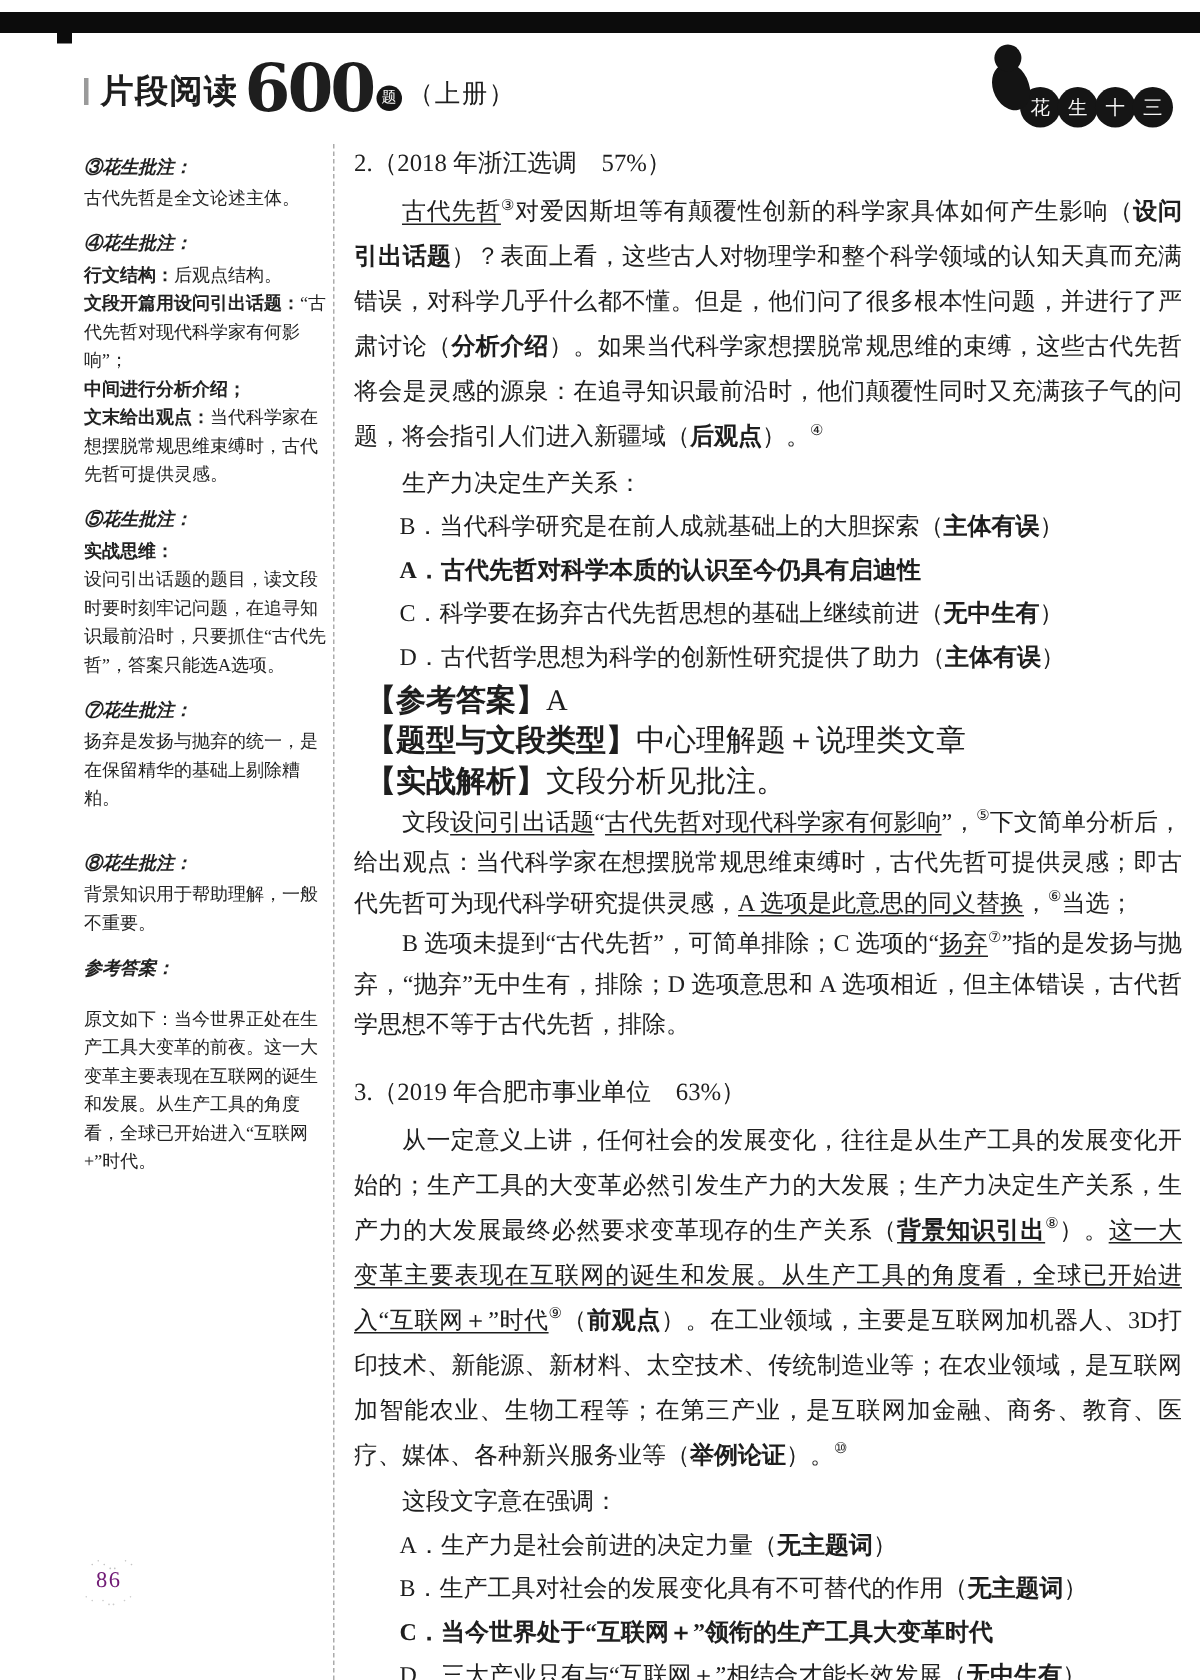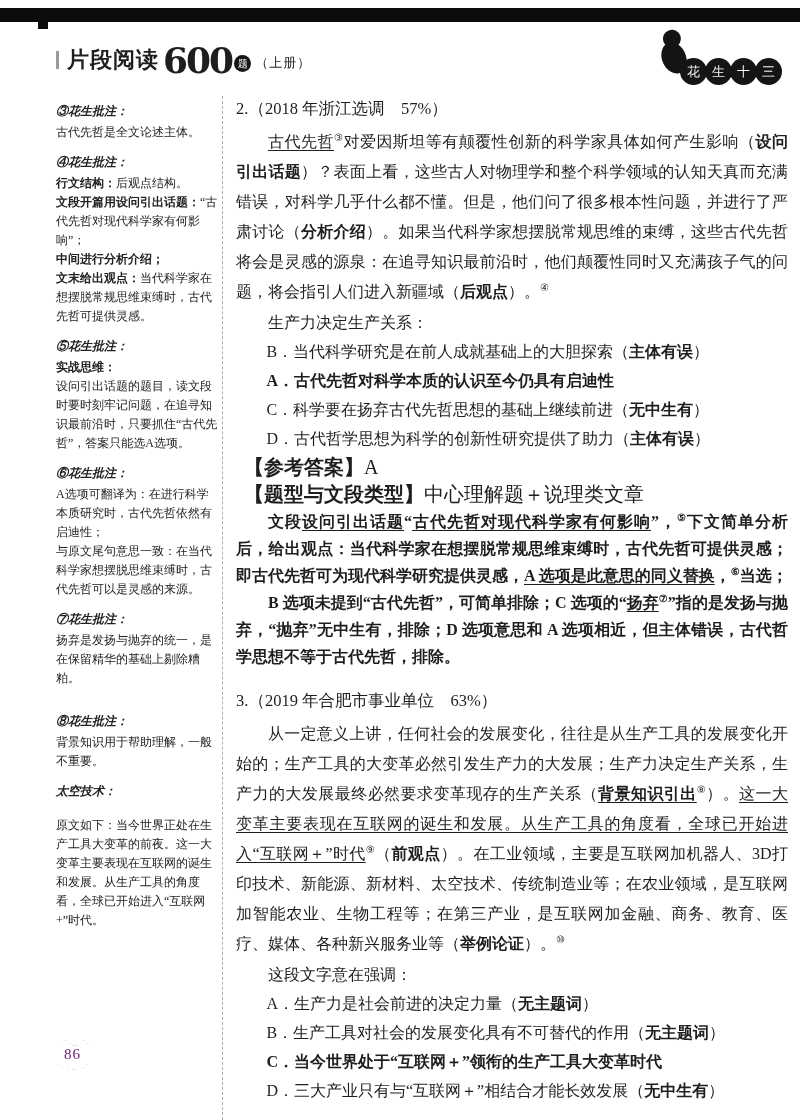--- a/index.html
+++ b/index.html
@@ -9,24 +9,24 @@
     font-family:"Liberation Serif","DejaVu Serif",serif;
   }
   
   .scan-strip{position:absolute;top:8px;left:0;width:800px;height:14px;background:#0c0c0c;}
   .scan-strip::after{content:"";position:absolute;left:38px;top:14px;width:10px;height:7px;background:#0c0c0c;}
 
   
   .header{position:absolute;top:40px;left:56px;right:14px;height:52px;}
   .spine-mark{display:inline-block;width:3px;height:18px;background:#9a9a9a;margin-right:4px;vertical-align:-2px;}
   .series-title{font-weight:bold;font-size:22px;letter-spacing:1px;}
-  .series-number{font-weight:bold;font-size:36px;line-height:40px;letter-spacing:-2px;vertical-align:-6px;font-family:"DejaVu Serif",serif;}
+  .series-number{font-weight:bold;font-size:44px;line-height:40px;letter-spacing:-2px;vertical-align:-6px;font-family:"DejaVu Serif",serif;}
   .series-badge{display:inline-block;width:17px;height:17px;border-radius:50%;background:#161616;color:#fff;
     font-size:10px;line-height:17px;text-align:center;vertical-align:0px;margin-left:-2px;}
-  .volume{font-size:13px;letter-spacing:1px;text-align:center;}
+  .volume{font-size:17px;letter-spacing:1px;text-align:center;}
   .logo{position:absolute;right:4px;top:-6px;height:60px;display:flex;align-items:center;}
   .peanut{position:relative;width:24px;height:32px;background:#141414;border-radius:48% 52% 46% 54%;
     transform:rotate(-18deg);margin-right:-4px;top:-6px;}
   .peanut::before{content:"";position:absolute;top:-12px;left:7px;width:18px;height:18px;background:#141414;border-radius:50%;}
   .logo-circle{width:27px;height:27px;border-radius:50%;background:#151515;color:#f5f5f5;
     font-size:13px;line-height:27px;text-align:center;margin-left:-2px;margin-top:14px;}
 
   
   .content{position:absolute;top:96px;left:56px;right:12px;bottom:0;display:flex;}
   .sidebar{width:162px;flex:none;font-size:12px;line-height:19px;color:#222;padding-top:4px;}
@@ -37,21 +37,21 @@
   .note.spaced{margin-top:22px;}
 
   .main-col{flex:1;margin-left:4px;border-left:1px dashed #ababab;padding-left:13px;padding-top:0;}
 
   
   .q-heading{font-size:16.5px;line-height:26px;margin:0 0 5px 0;}
   .passage{font-size:16px;line-height:30px;text-indent:2em;margin:0 0 2px 0;text-align:justify;}
   .prompt{font-size:16px;line-height:28px;text-indent:2em;margin:0;}
   .option{font-size:16px;line-height:28px;padding-left:1.9em;margin:1px 0;}
   .meta{font-size:20px;line-height:27px;padding-left:0.4em;}
-  .analysis{font-size:16px;line-height:27px;text-indent:2em;margin:0;text-align:justify;font-weight:bold;}
+  .analysis{font-size:16px;line-height:27px;text-indent:2em;margin:0;text-align:justify;}
   .question + .question{margin-top:18px;}
 
   
   .b{font-weight:bold;}
   .u{text-decoration:underline;text-underline-offset:3px;text-decoration-thickness:1px;}
   .sup{font-size:10px;vertical-align:super;line-height:0;}
 
   
   .page-num{position:absolute;left:64px;top:1040px;font-size:15px;color:#701a75;letter-spacing:1px;}
   .page-num::before{content:"·˙·‥  ˙·";display:block;color:#c4c4c4;font-size:9px;line-height:6px;margin-left:-4px;}
@@ -90,50 +90,46 @@
       <p class="note-para"><span class="b">文段开篇用设问引出话题：</span><span>“古代先哲对现代科学家有何影响”；</span></p>
       <p class="note-para"><span class="b">中间进行分析介绍；</span></p>
       <p class="note-para"><span class="b">文末给出观点：</span><span>当代科学家在想摆脱常规思维束缚时，古代先哲可提供灵感。</span></p>
     </div>
     <div class="note">
       <div class="note-title">⑤花生批注：</div>
       <p class="note-para"><span class="b">实战思维：</span></p>
       <p class="note-para"><span>设问引出话题的题目，读文段时要时刻牢记问题，在追寻知识最前沿时，只要抓住“古代先哲”，答案只能选A选项。</span></p>
     </div>
     <div class="note">
-      <div class="note-title">⑥花生批注：</div>
-      <p class="note-para"><span>A选项可翻译为：在进行科学本质研究时，古代先哲依然有启迪性；</span></p>
-      <p class="note-para"><span>与原文尾句意思一致：在当代科学家想摆脱思维束缚时，古代先哲可以是灵感的来源。</span></p>
-    </div>
-    <div class="note">
       <div class="note-title">⑦花生批注：</div>
       <p class="note-para"><span>扬弃是发扬与抛弃的统一，是在保留精华的基础上剔除糟粕。</span></p>
     </div>
     <div class="note spaced">
       <div class="note-title">⑧花生批注：</div>
       <p class="note-para"><span>背景知识用于帮助理解，一般不重要。</span></p>
     </div>
     <div class="note">
-      <div class="note-title">太空技术：</div>
+      <div class="note-title">参考答案：</div>
       <p class="note-para gap"><span>原文如下：当今世界正处在生产工具大变革的前夜。这一大变革主要表现在互联网的诞生和发展。从生产工具的角度看，全球已开始进入“互联网+”时代。</span></p>
     </div>
   </aside>
 
   <main class="main-col">
 
     <section class="question">
       <div class="q-heading">2.（2018 年浙江选调　57%）</div>
       <p class="passage"><span class="u">古代先哲</span><span class="sup">③</span><span>对爱因斯坦等有颠覆性创新的科学家具体如何产生影响（</span><span class="b">设问引出话题</span><span>）？表面上看，这些古人对物理学和整个科学领域的认知天真而充满错误，对科学几乎什么都不懂。但是，他们问了很多根本性问题，并进行了严肃讨论（</span><span class="b">分析介绍</span><span>）。如果当代科学家想摆脱常规思维的束缚，这些古代先哲将会是灵感的源泉：在追寻知识最前沿时，他们颠覆性同时又充满孩子气的问题，将会指引人们进入新疆域（</span><span class="b">后观点</span><span>）。</span><span class="sup">④</span></p>
       <p class="prompt">生产力决定生产关系：</p>
       <div class="option"><span>B．当代科学研究是在前人成就基础上的大胆探索（</span><span class="b">主体有误</span><span>）</span></div>
       <div class="option"><span class="b">A．古代先哲对科学本质的认识至今仍具有启迪性</span></div>
       <div class="option"><span>C．科学要在扬弃古代先哲思想的基础上继续前进（</span><span class="b">无中生有</span><span>）</span></div>
       <div class="option"><span>D．古代哲学思想为科学的创新性研究提供了助力（</span><span class="b">主体有误</span><span>）</span></div>
       <div class="meta"><span class="b">【参考答案】</span><span>A</span></div>
       <div class="meta"><span class="b">【题型与文段类型】</span><span>中心理解题＋说理类文章</span></div>
+      <div class="meta"><span class="b">【实战解析】</span><span>文段分析见批注。</span></div>
       <p class="analysis"><span>文段</span><span class="u">设问引出话题</span><span>“</span><span class="u">古代先哲对现代科学家有何影响</span><span>”，</span><span class="sup">⑤</span><span>下文简单分析后，给出观点：当代科学家在想摆脱常规思维束缚时，古代先哲可提供灵感；即古代先哲可为现代科学研究提供灵感，</span><span class="u">A 选项是此意思的同义替换</span><span>，</span><span class="sup">⑥</span><span>当选；</span></p>
       <p class="analysis"><span>B 选项未提到“古代先哲”，可简单排除；C 选项的“</span><span class="u">扬弃</span><span class="sup">⑦</span><span>”指的是发扬与抛弃，“抛弃”无中生有，排除；D 选项意思和 A 选项相近，但主体错误，古代哲学思想不等于古代先哲，排除。</span></p>
     </section>
 
     <section class="question">
       <div class="q-heading">3.（2019 年合肥市事业单位　63%）</div>
       <p class="passage"><span>从一定意义上讲，任何社会的发展变化，往往是从生产工具的发展变化开始的；生产工具的大变革必然引发生产力的大发展；生产力决定生产关系，生产力的大发展最终必然要求变革现存的生产关系（</span><span class="b u">背景知识引出</span><span class="sup">⑧</span><span>）。</span><span class="u">这一大变革主要表现在互联网的诞生和发展。从生产工具的角度看，全球已开始进入“互联网＋”时代</span><span class="sup">⑨</span><span>（</span><span class="b">前观点</span><span>）。在工业领域，主要是互联网加机器人、3D打印技术、新能源、新材料、太空技术、传统制造业等；在农业领域，是互联网加智能农业、生物工程等；在第三产业，是互联网加金融、商务、教育、医疗、媒体、各种新兴服务业等（</span><span class="b">举例论证</span><span>）。</span><span class="sup">⑩</span></p>
       <p class="prompt">这段文字意在强调：</p>
       <div class="option"><span>A．生产力是社会前进的决定力量（</span><span class="b">无主题词</span><span>）</span></div>
       <div class="option"><span>B．生产工具对社会的发展变化具有不可替代的作用（</span><span class="b">无主题词</span><span>）</span></div>

